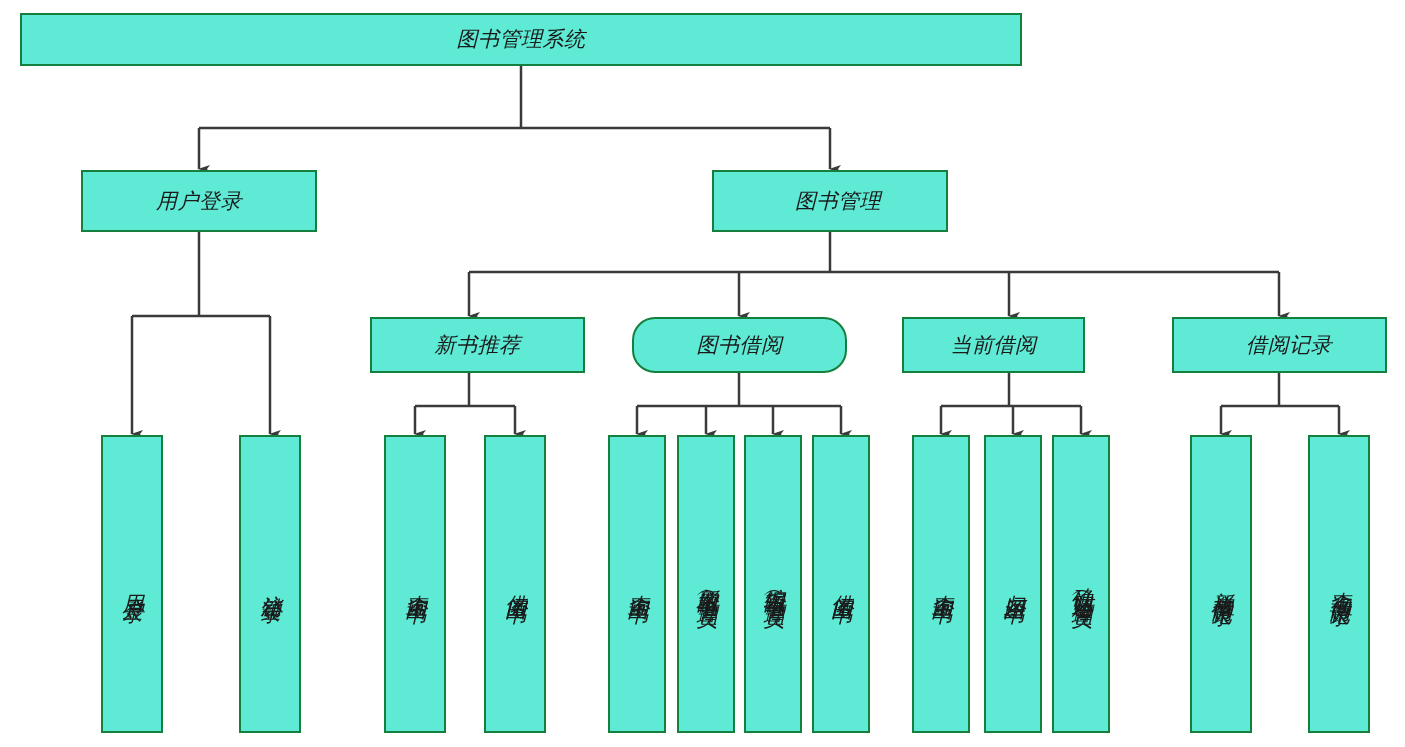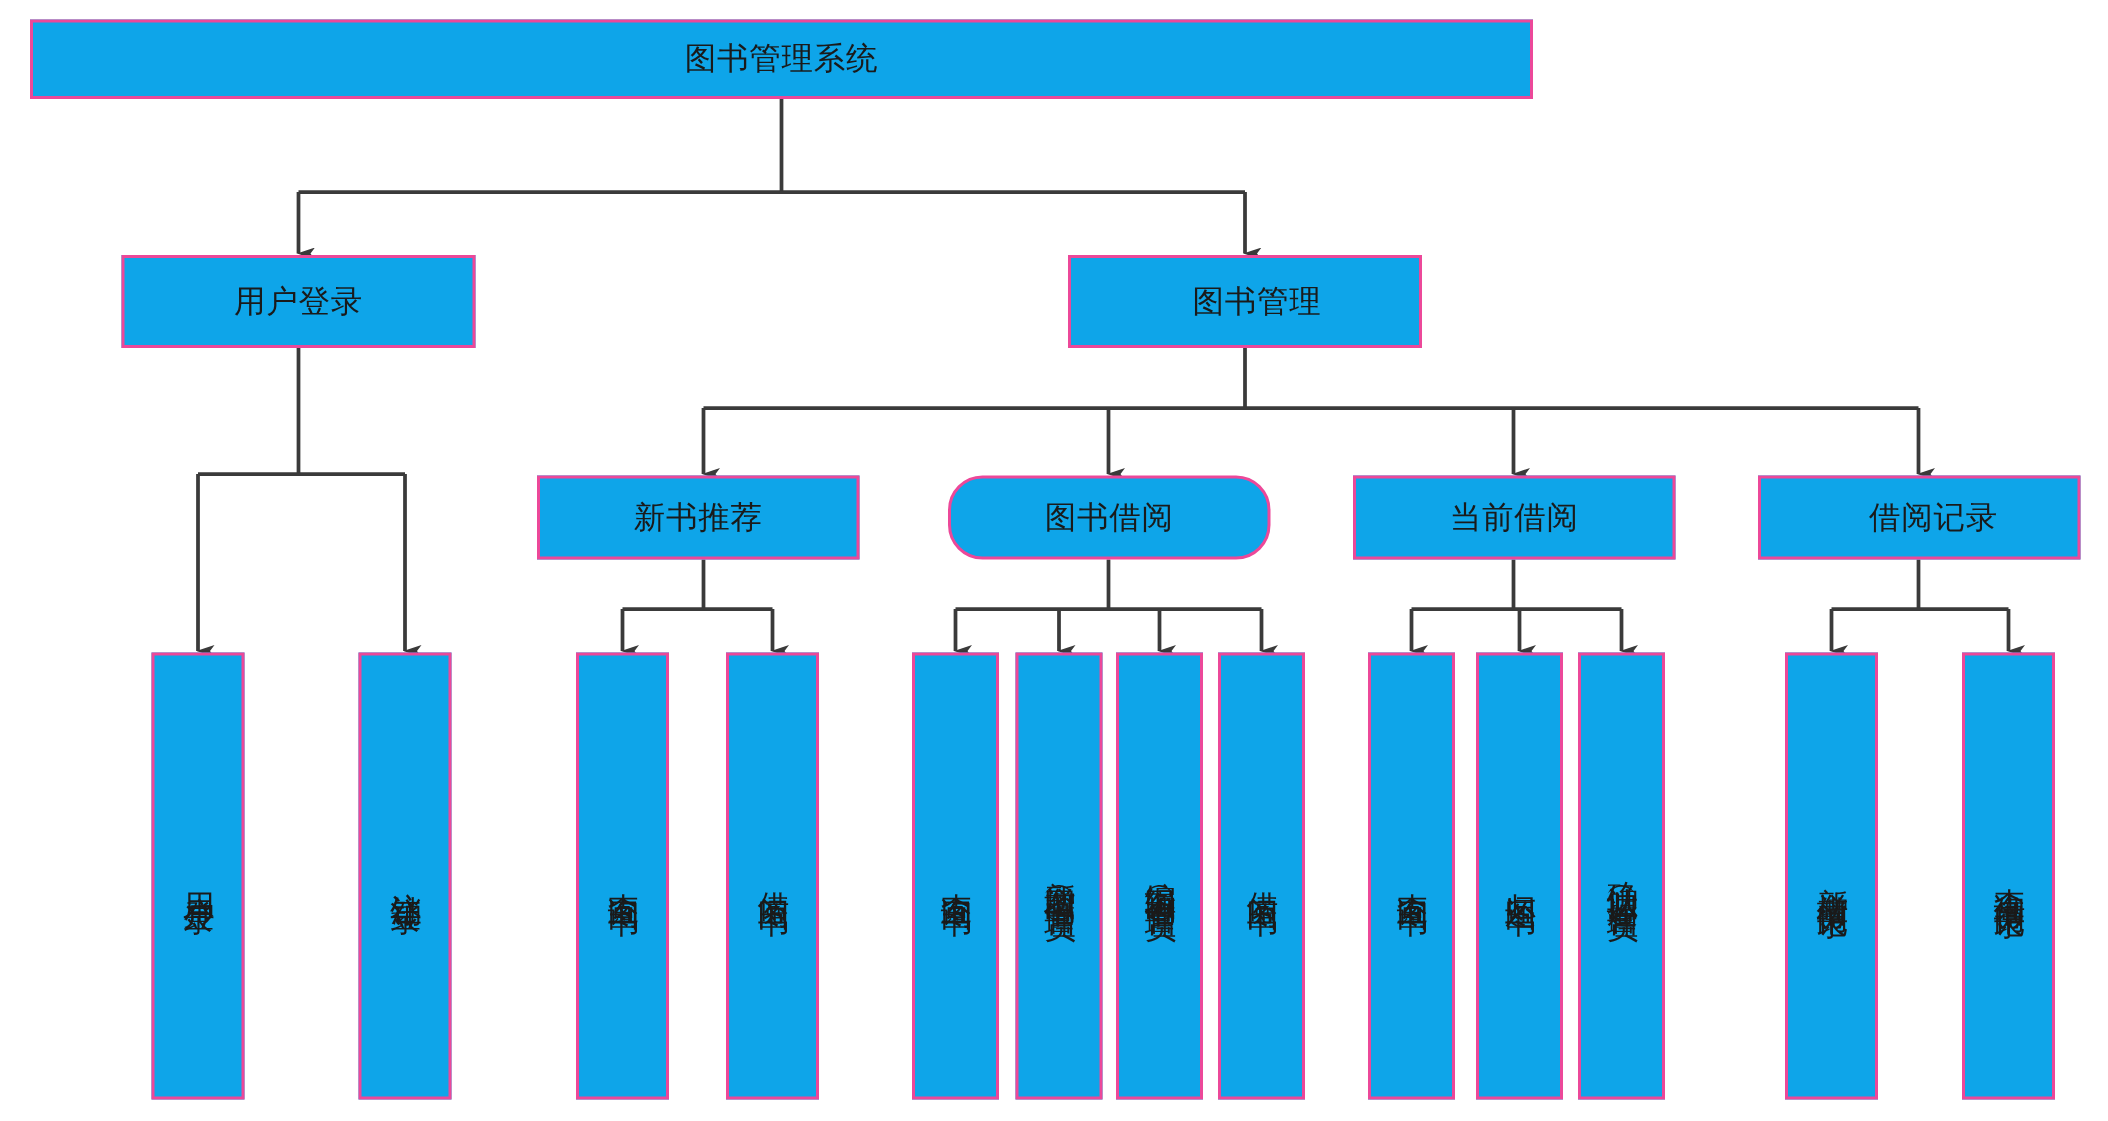--- a/index.html
+++ b/index.html
@@ -21,26 +21,27 @@
     position: absolute;
     left: 0;
     top: 0;
     width: 1405px;
     height: 747px;
     pointer-events: none;
   }
   .node {
     position: absolute;
     box-sizing: border-box;
-    background: #0ea5e9;
-    border: 2px solid #ec4899;
+    background: #5eead4;
+    border: 2px solid #15803d;
     display: flex;
     align-items: center;
     justify-content: center;
     color: #1a1a1a;
+    font-style: italic;
   }
   .node .label {
     display: block;
     text-align: center;
     line-height: 1.15;
   }
   .node.horiz .label {
     font-size: 21px;
     letter-spacing: 0.5px;
   }
@@ -118,27 +119,27 @@
 
   <div id="l2-layer">
       <div class="node horiz" style="left: 81px; top: 170px; width: 236px; height: 62px;">
         <span class="label">用户登录</span>
       </div>
       <div class="node horiz" style="left: 712px; top: 170px; width: 236px; height: 62px; padding-left: 16px;">
         <span class="label">图书管理</span>
       </div>
     </div>
   <div id="l3-layer">
-      <div class="node horiz" style="left: 358px; top: 317px; width: 215px; height: 56px;">
+      <div class="node horiz" style="left: 370px; top: 317px; width: 215px; height: 56px;">
         <span class="label">新书推荐</span>
       </div>
       <div class="node horiz" style="left: 632px; top: 317px; width: 215px; height: 56px; border-radius: 23px;">
         <span class="label">图书借阅</span>
       </div>
-      <div class="node horiz" style="left: 902px; top: 317px; width: 215px; height: 56px;">
+      <div class="node horiz" style="left: 902px; top: 317px; width: 183px; height: 56px;">
         <span class="label">当前借阅</span>
       </div>
       <div class="node horiz" style="left: 1172px; top: 317px; width: 215px; height: 56px; padding-left: 19px;">
         <span class="label">借阅记录</span>
       </div>
     </div>
   <div id="leaf-layer">
       <div class="node vert" style="left: 101px; top: 435px; width: 62px; height: 298px;">
         <span class="label">用户登录</span>
       </div>

